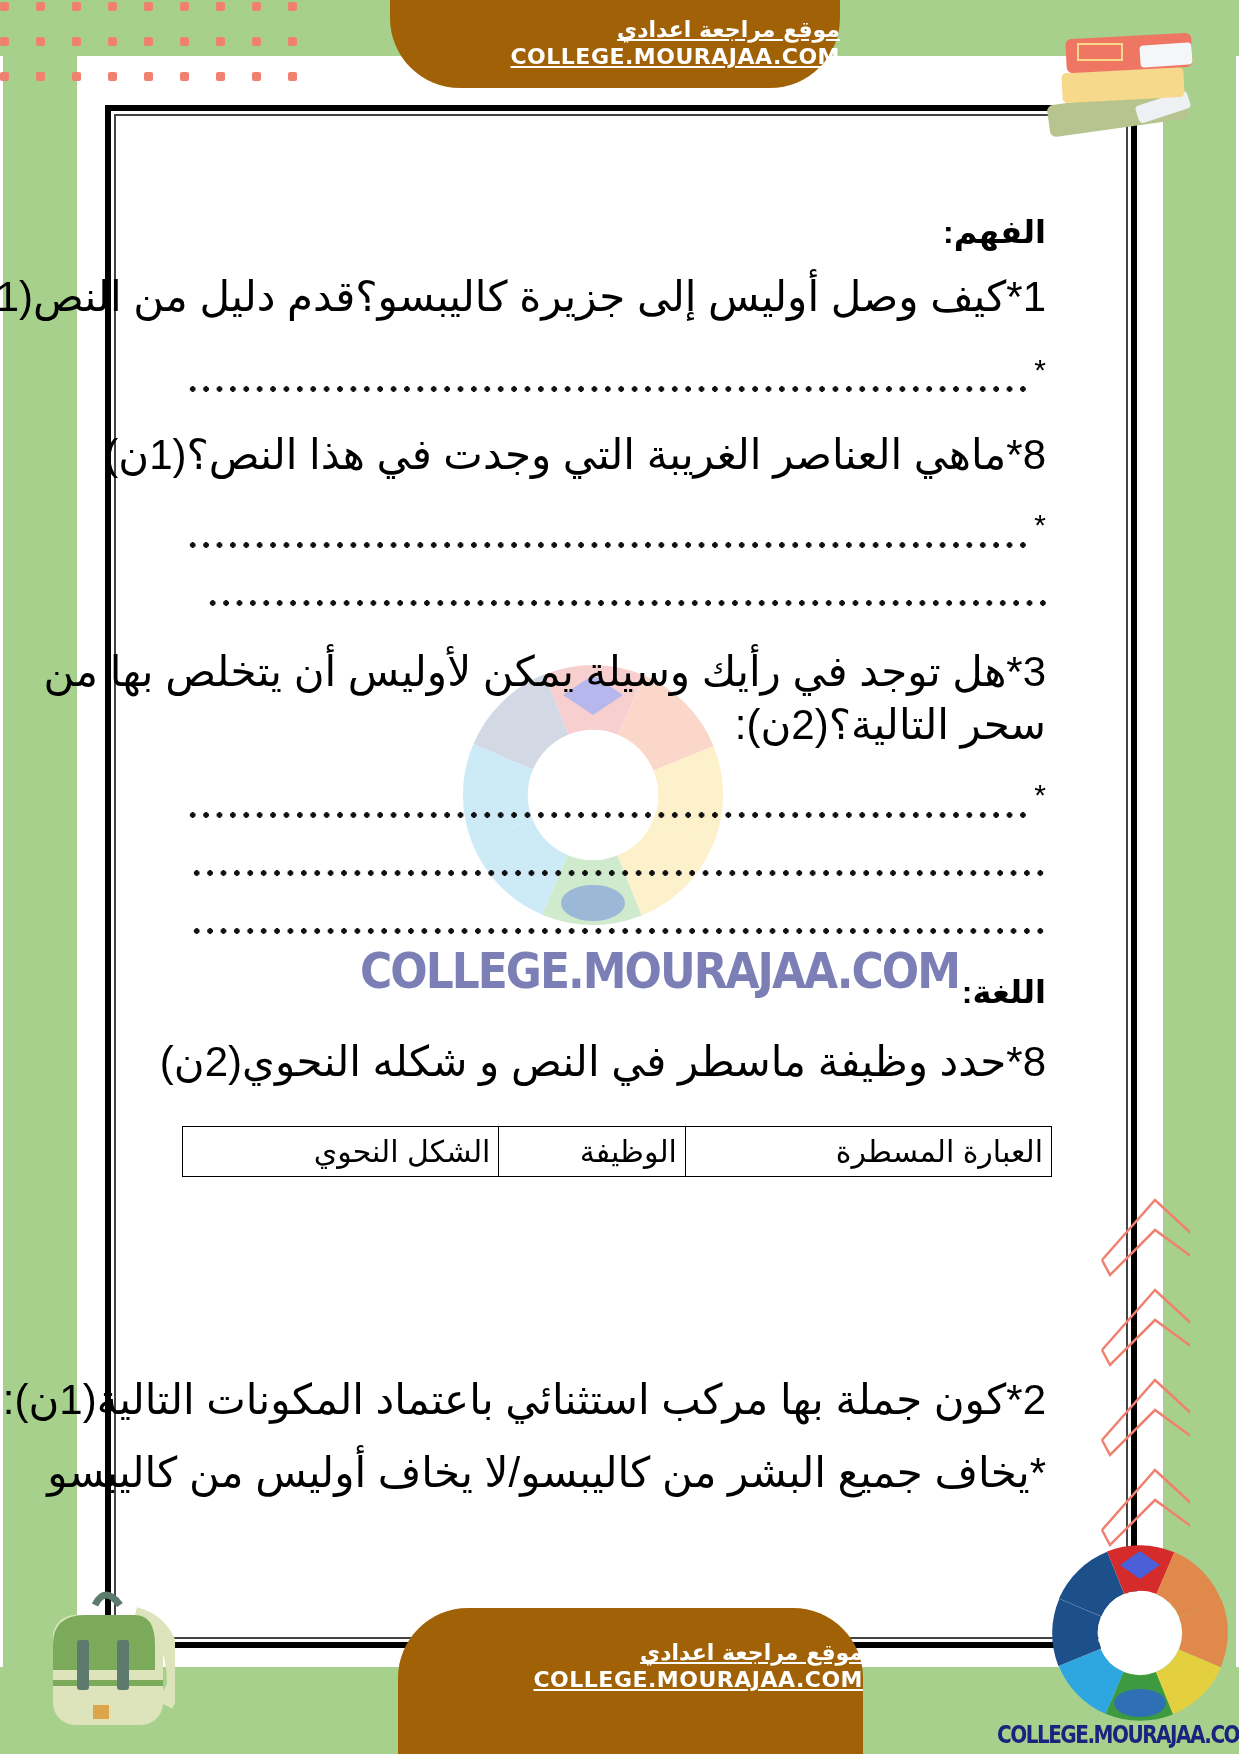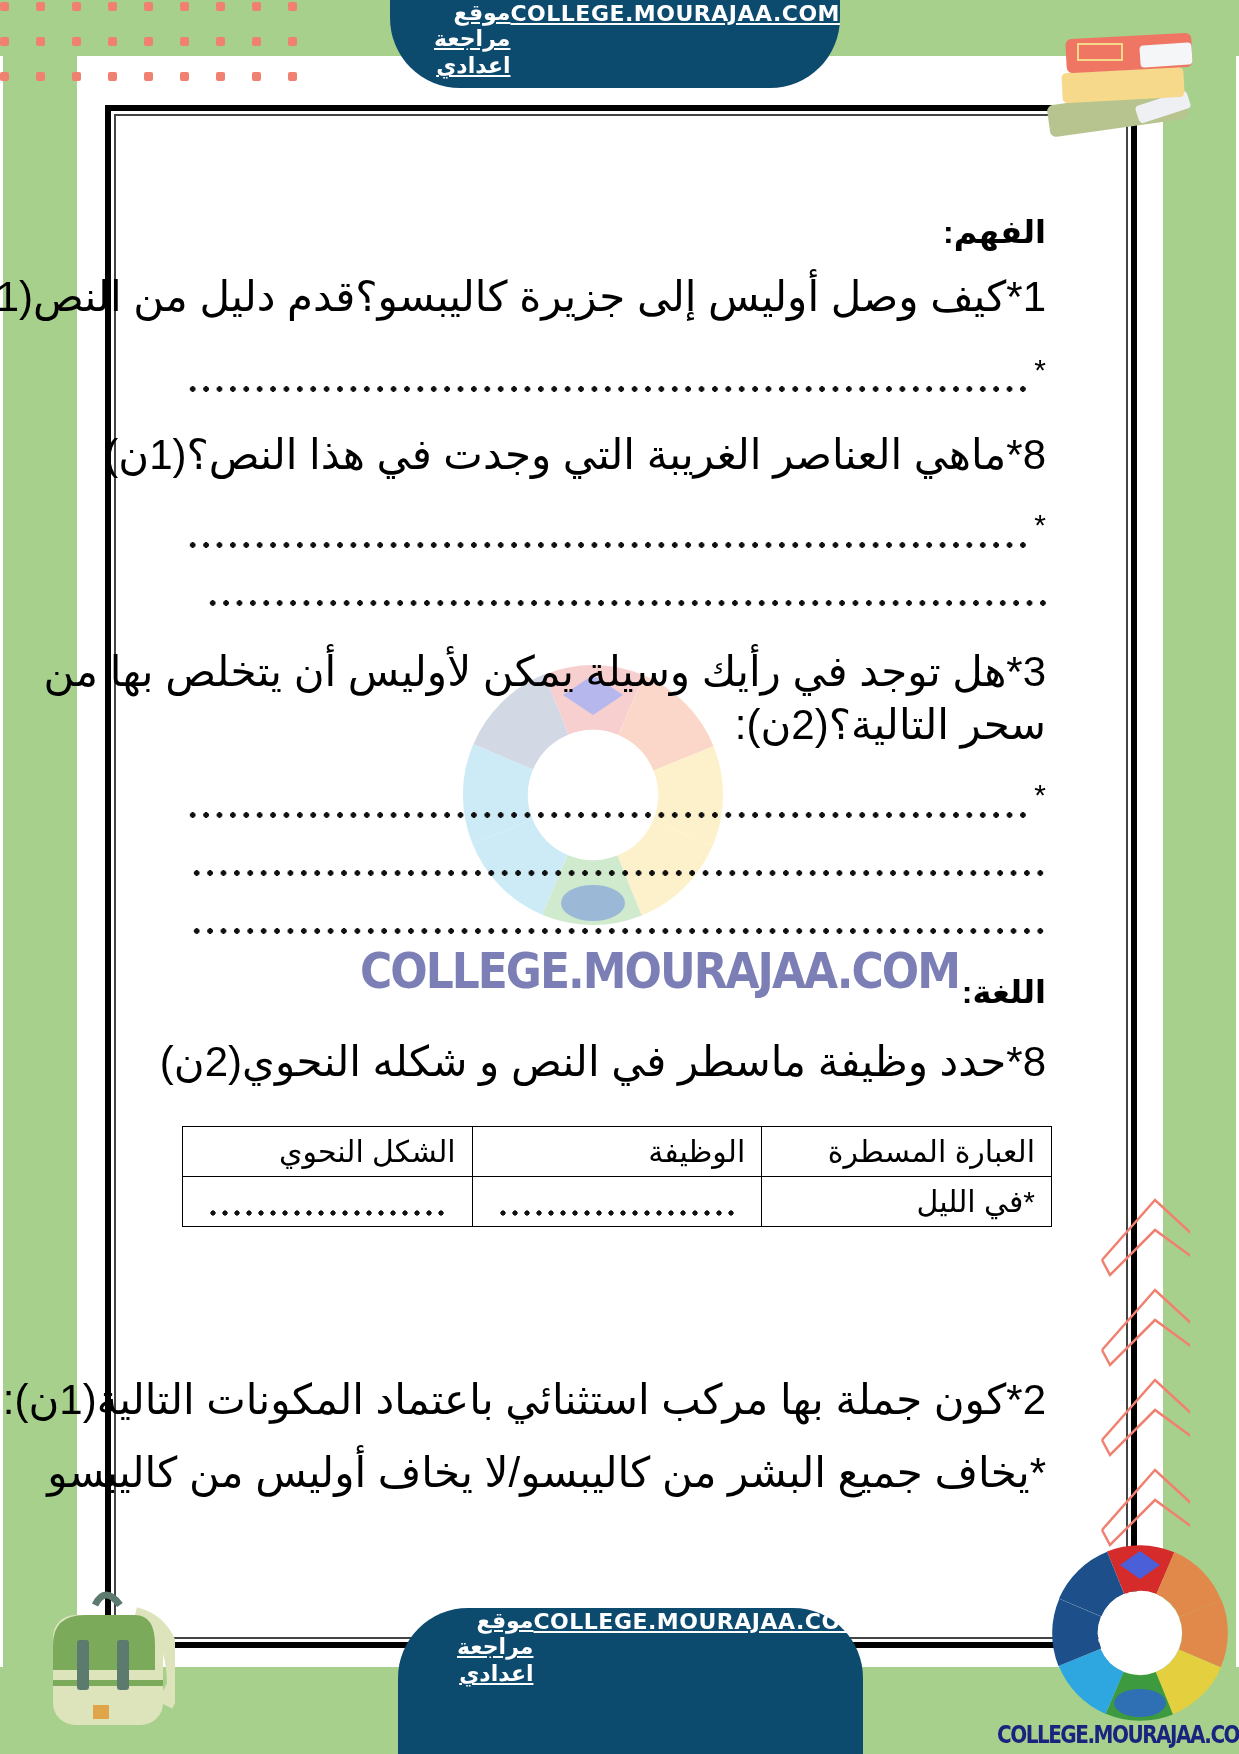--- a/index.html
+++ b/index.html
@@ -8,41 +8,41 @@
 
   .green { background: #a8d08d; position: absolute; }
   .g-top { left: 0; top: 0; width: 1239px; height: 56px; }
   .g-left { left: 3px; top: 0; width: 74px; height: 1754px; }
   .g-right { left: 1163px; top: 0; width: 73px; height: 1754px; }
   .g-bottom { left: 0; top: 1667px; width: 1239px; height: 87px; }
 
   .dots { position: absolute; left: 0; top: 0; width: 310px; height: 80px; }
   .dot { position: absolute; width: 9px; height: 9px; background: #f0806f; border-radius: 2px; }
 
-  .banner { position: absolute; background: #0c4a6e; border-radius: 60px 60px 0 0;
-            display: flex; flex-direction: row; align-items: flex-start; justify-content: center; color: #fff; }
+  .banner { position: absolute; background: #a16207; border-radius: 60px 60px 0 0;
+            display: flex; flex-direction: column; align-items: flex-end; justify-content: center; color: #fff; }
   .banner-top { left: 390px; top: 0; width: 450px; height: 88px; border-radius: 0 0 70px 70px; }
   .banner-bottom { left: 398px; top: 1608px; width: 465px; height: 146px; border-radius: 70px 70px 0 0; padding-bottom: 28px; }
   .banner .ar { font-family: "DejaVu Sans", sans-serif; font-size: 22px; font-weight: bold; text-decoration: underline; direction: rtl; line-height: 1.2; }
   .banner .en { font-family: "DejaVu Sans", sans-serif; font-size: 22px; font-weight: bold; text-decoration: underline; letter-spacing: 0.5px; line-height: 1.25; }
 
   .frame { position: absolute; left: 105px; top: 105px; width: 1032px; height: 1543px;
            border: 6px solid #000; background: #fff; }
   .frame::after { content: ""; position: absolute; left: 3px; top: 3px; right: 3px; bottom: 3px; border: 2px solid #444; }
 
   .content { position: absolute; left: 190px; top: 190px; width: 856px; direction: rtl; text-align: right; }
   .line { position: absolute; right: 0; white-space: nowrap; font-size: 42px; line-height: 40px; }
   .heading { font-weight: bold; font-size: 32px; }
   .dotline { position: absolute; right: 0; height: 6px; width: 840px;
              background-image: radial-gradient(circle, #111 2.6px, transparent 3px);
              background-size: 13.4px 6px; background-repeat: repeat-x; }
   .star { position: absolute; right: 0; font-size: 30px; }
 
   table.grammar { position: absolute; left: 182px; top: 1126px; width: 870px; border-collapse: collapse; direction: rtl; }
-  table.grammar td, table.grammar th { border: 1.5px solid #000; height: 50px; font-size: 30px; font-weight: normal; padding: 0 16px; vertical-align: middle; }
+  table.grammar td, table.grammar th { border: 1.5px solid #000; height: 50px; font-size: 30px; font-weight: normal; padding: 0 8px; vertical-align: middle; }
   table.grammar th { text-align: right; }
   table.grammar td.c1 { width: 290px; text-align: right; }
   table.grammar td.c2, table.grammar td.c3 { width: 290px; }
   .cell-dots { display: block; height: 6px; margin: 22px 8px 0 8px;
                background-image: radial-gradient(circle, #111 2.4px, transparent 2.8px);
                background-size: 12px 6px; background-repeat: repeat-x; }
 
   .watermark { position: absolute; left: 458px; top: 660px; width: 270px; height: 270px; opacity: 0.55; }
   .wm-text { position: absolute; left: 360px; top: 945px; font-family: "DejaVu Sans", sans-serif; font-weight: bold;
              font-size: 44px; color: #7b7fb5; letter-spacing: -2px; transform: scaleY(1.15); }
@@ -174,29 +174,20 @@
 
 <div class="wm-text">COLLEGE.MOURAJAA.COM</div>
 
 <table class="grammar">
   <tbody>
       <tr>
     <th class="c1">العبارة المسطرة</th>
     <th class="c2">الوظيفة</th>
     <th class="c3">الشكل النحوي</th>
   </tr>
-  <tr>
-    <td class="c1">*في الليل</td>
-    <td class="c2">
-          <span class="cell-dots"></span>
-        </td>
-    <td class="c3">
-          <span class="cell-dots"></span>
-        </td>
-  </tr>
 </tbody>
   </table>
 
 <div class="banner banner-bottom">
   <span class="ar">موقع مراجعة اعدادي</span>
   <span class="en">COLLEGE.MOURAJAA.COM</span>
 </div>
 
 <svg class="logo-br" viewBox="0 0 200 200">
   <g transform="translate(100 100)">

